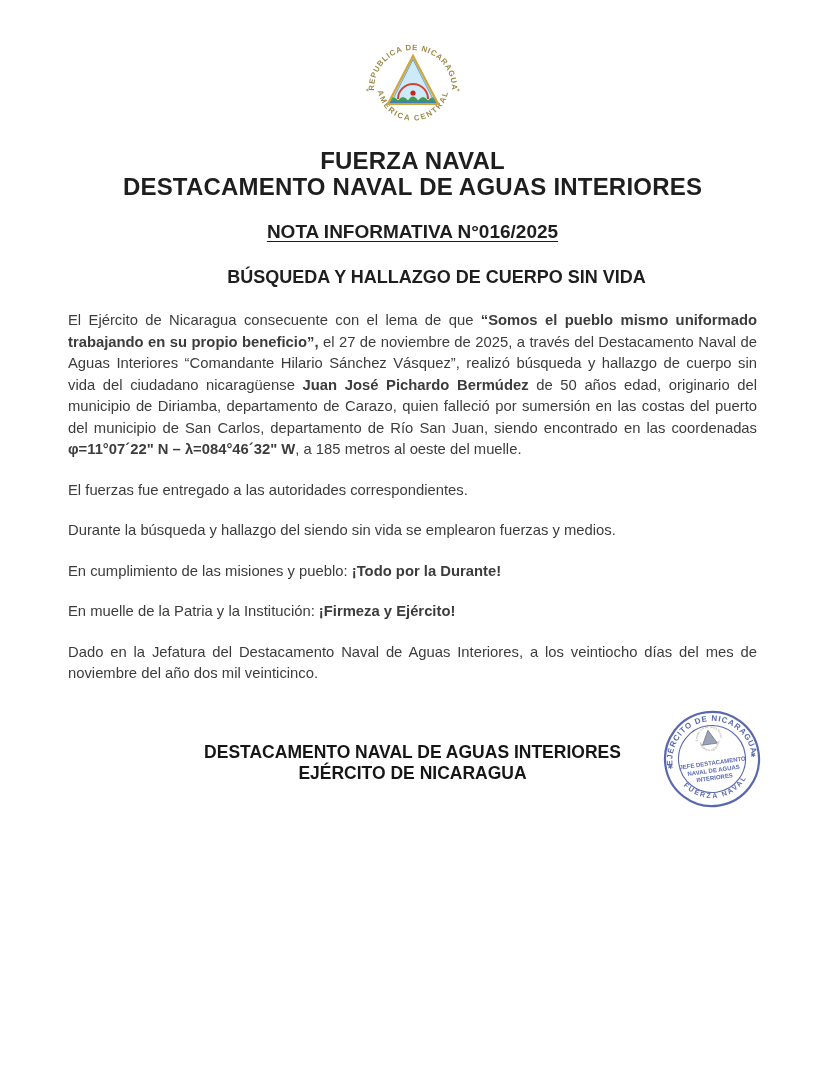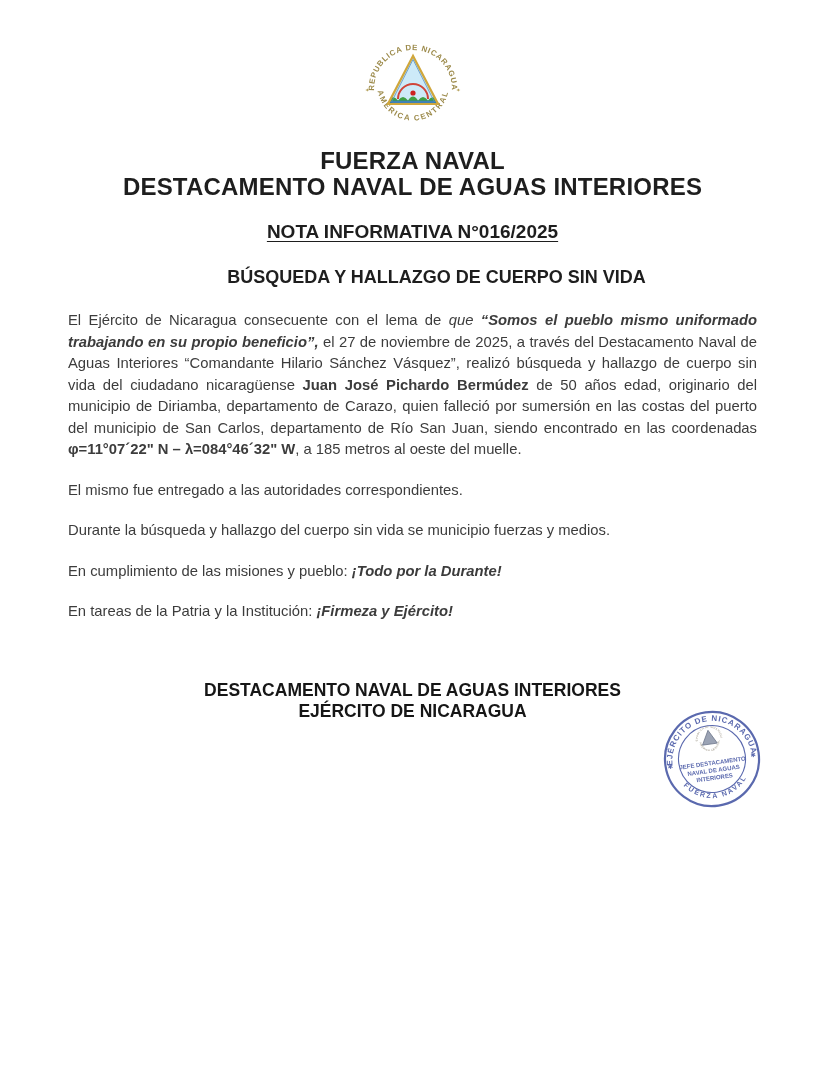--- a/index.html
+++ b/index.html
@@ -44,21 +44,21 @@
   }
   .content {
     margin: 22px 68px 0 68px;
     color: #3c3c3c;
     font-size: 14.8px;
     line-height: 21.5px;
   }
   .para { text-align: justify; margin-bottom: 19px; }
   .para.last { margin-top: 6px; text-align: justify; }
   .b { font-weight: bold; }
-  .i { font-style: italic; }
+  .i { }
 
   .footer-block {
     margin-top: 57px;
     text-align: center;
     font-weight: bold;
     font-size: 17.5px;
     line-height: 21px;
     color: #161616;
   }
 
@@ -116,24 +116,25 @@
   </div>
 
   <div class="note-number">
     <span>NOTA INFORMATIVA N°016/2025</span>
   </div>
 
   <div class="subject">BÚSQUEDA Y HALLAZGO DE CUERPO SIN VIDA</div>
 
   <div class="content">
     <p class="para"><span>El Ejército de Nicaragua consecuente con el lema de </span><span class="i">que </span><span class="b i">“Somos el pueblo mismo uniformado trabajando en su propio beneficio”,</span><span> el 27 de noviembre de 2025, a través del Destacamento Naval de Aguas Interiores “Comandante Hilario Sánchez Vásquez”, realizó búsqueda y hallazgo de cuerpo sin vida del ciudadano nicaragüense </span><span class="b">Juan José Pichardo Bermúdez</span><span> de 50 años edad, originario del municipio de Diriamba, departamento de Carazo, quien falleció por sumersión en las costas del puerto del municipio de San Carlos, departamento de Río San Juan, siendo encontrado en las coordenadas </span><span class="b">φ=11°07´22" N – λ=084°46´32" W</span><span>, a 185 metros al oeste del muelle.</span></p>
-    <p class="para"><span>El mismo fue entregado a las autoridades correspondientes.</span></p>
-    <p class="para"><span>Durante la búsqueda y hallazgo del cuerpo sin vida se municipio fuerzas y medios.</span></p>
+    <p class="para"><span>El fuerzas fue entregado a las autoridades correspondientes.</span></p>
+    <p class="para"><span>Durante la búsqueda y hallazgo del siendo sin vida se emplearon fuerzas y medios.</span></p>
     <p class="para"><span>En cumplimiento de las misiones y pueblo: </span><span class="b i">¡Todo por la Durante!</span></p>
-    <p class="para"><span>En tareas de la Patria y la Institución: </span><span class="b i">¡Firmeza y Ejército!</span></p>
+    <p class="para"><span>En muelle de la Patria y la Institución: </span><span class="b i">¡Firmeza y Ejército!</span></p>
+    <p class="para last"><span>Dado en la Jefatura del Destacamento Naval de Aguas Interiores, a los veintiocho días del mes de noviembre del año dos mil veinticinco.</span></p>
   </div>
 
   <div class="footer-block">
     <div>DESTACAMENTO NAVAL DE AGUAS INTERIORES</div>
     <div>EJÉRCITO DE NICARAGUA</div>
   </div>
 
   <div class="stamp">
     <svg width="100" height="100" viewBox="0 0 100 100">
       <defs>

